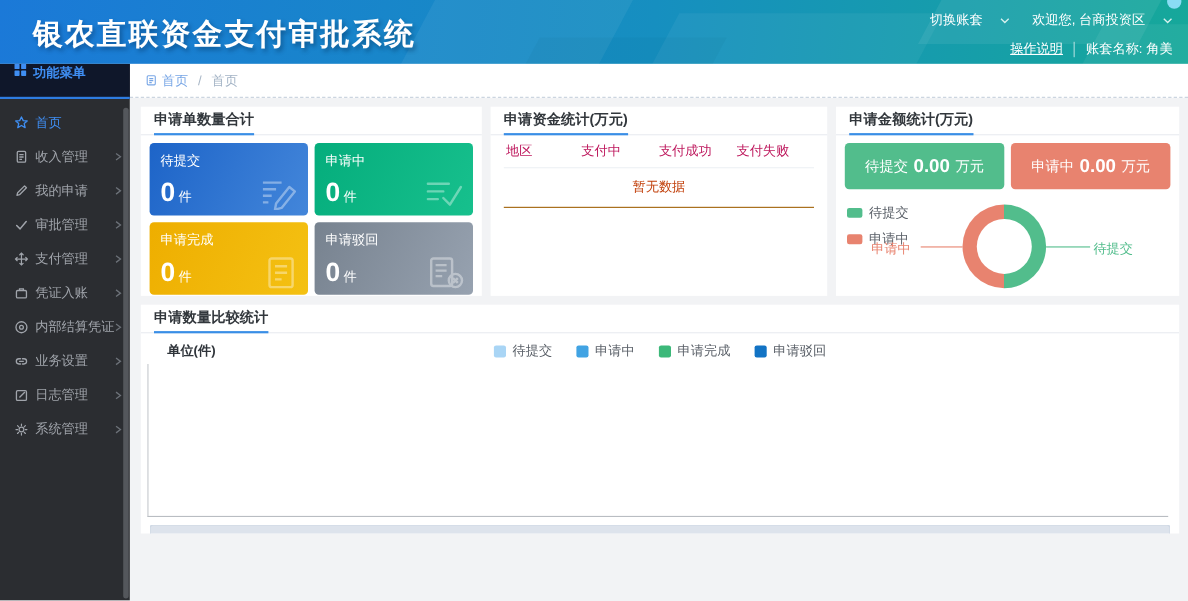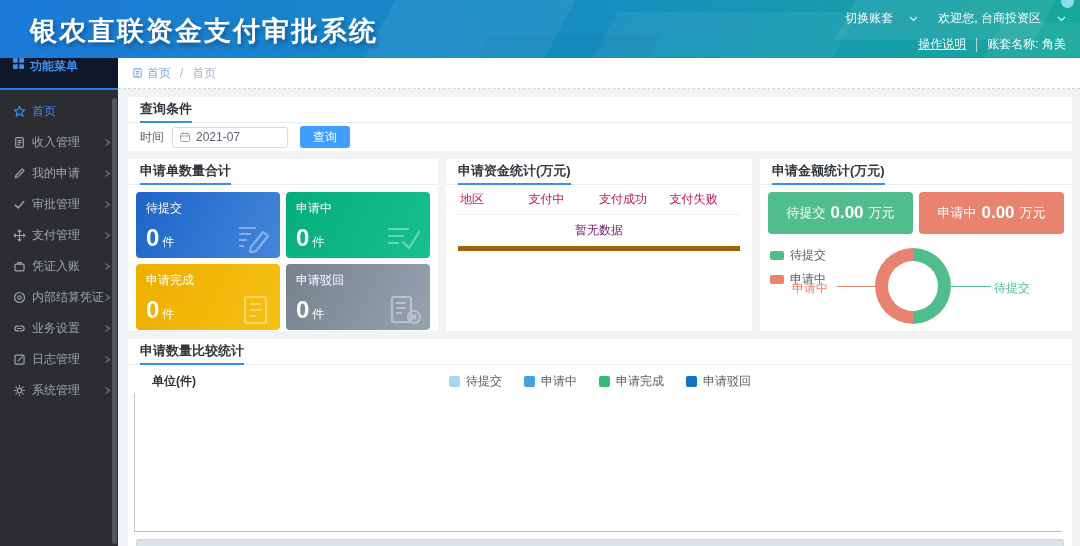--- a/index.html
+++ b/index.html
@@ -73,22 +73,22 @@
   .card1 { background:linear-gradient(115deg,#1d64c8,#4386da); }
   .card2 { background:linear-gradient(115deg,#05ad7c,#17c08d); }
   .card3 { background:linear-gradient(115deg,#eeae00,#f4c113); }
   .card4 { background:linear-gradient(115deg,#77828f,#97a2b0); }
 
   .ftable { padding:0 12px; }
   .fhead { display:grid; grid-template-columns:1fr 1fr 1fr 1fr; height:30px; align-items:center;
            color:#be185d; border-bottom:1px solid #edf0f4; }
   .fhead div { }
   .fhead div:first-child { text-align:left; padding-left:2px; }
-  .fempty { height:36px; display:flex; align-items:center; justify-content:center; color:#701a75;
-            border-bottom:5px solid #a16207; }
+  .fempty { height:36px; display:flex; align-items:center; justify-content:center; color:#c2410c;
+            border-bottom:1px solid #a16207; }
 
   .abtns { display:flex; gap:6px; padding:7px 8px; }
   .abtn { flex:1; height:42px; border-radius:4px; color:#fff; display:flex; align-items:center;
           justify-content:center; gap:5px; font-size:13px; cursor:pointer; }
   .abtn .av { font-size:17px; font-weight:bold; }
   .abtn1 { background:#52bd8c; } .abtn2 { background:#e8836f; }
   .achart { position:relative; height:96px; }
   .alegend { position:absolute; left:10px; top:6px; }
   .alegend .li { display:flex; align-items:center; gap:6px; margin-bottom:7px; color:#5a6068; cursor:pointer; }
   .sw { width:14px; height:9px; border-radius:2px; display:inline-block; }
@@ -320,36 +320,20 @@
           <path d="M4 4.3 H8 M4 6.3 H8 M4 8.3 H6.5"></path>
         </svg>
       <span>首页</span>
     </span>
     <span class="crumb-sep">/</span>
     <span class="crumb-cur">首页</span>
   </div>
 
   <main class="content">
 
-    <section class="panel qpanel">
-      <div class="ptitle">
-          <span>查询条件</span>
-        </div>
-      <div class="qrow">
-        <label>时间</label>
-        <div class="dateinput">
-          <svg width="12" height="12" viewBox="0 0 12 12" fill="none" stroke="#9aa4b2" stroke-width="1">
-              <rect x="1.5" y="2.5" width="9" height="8" rx="1"></rect>
-              <path d="M1.5 5 H10.5 M4 1.2 V3.6 M8 1.2 V3.6"></path>
-            </svg>
-          <span>2021-07</span>
-        </div>
-        <button class="btn-primary">查询</button>
-      </div>
-    </section>
 
     <div class="prow">
 
       <section class="panel pa">
         <div class="ptitle">
             <span>申请单数量合计</span>
           </div>
         <div class="cards">
           <div class="card card1">
             <div class="clabel">待提交</div>

